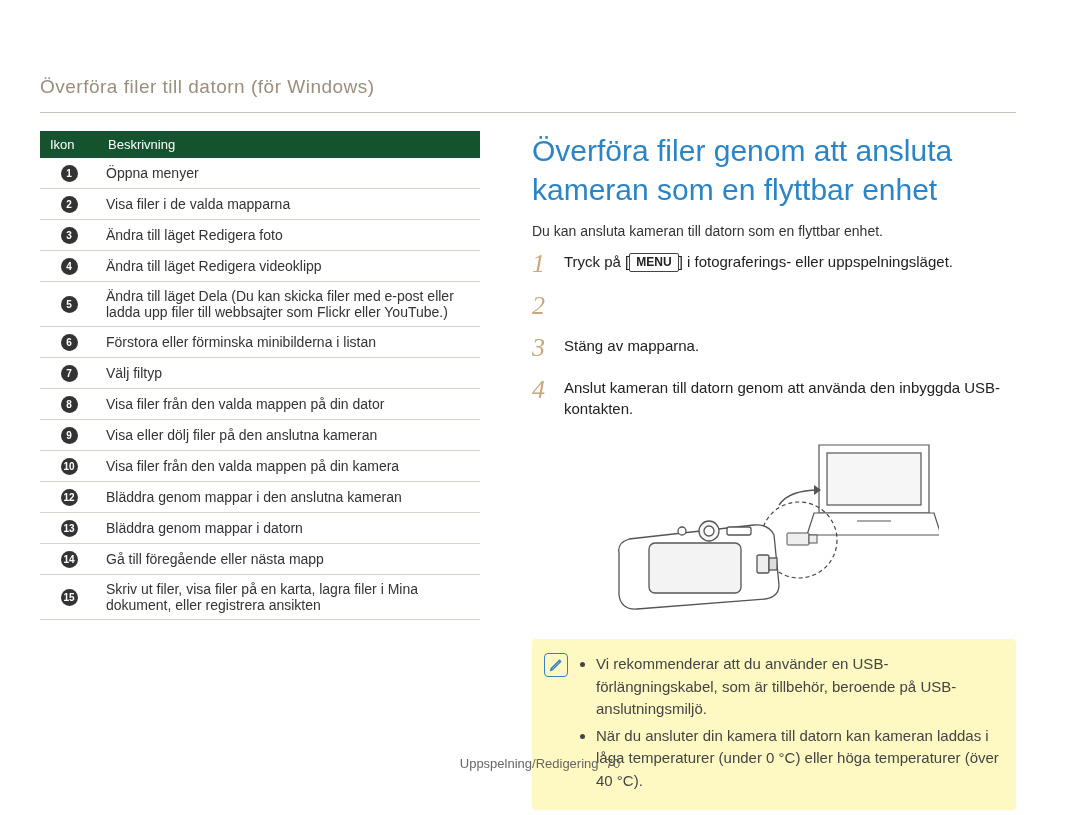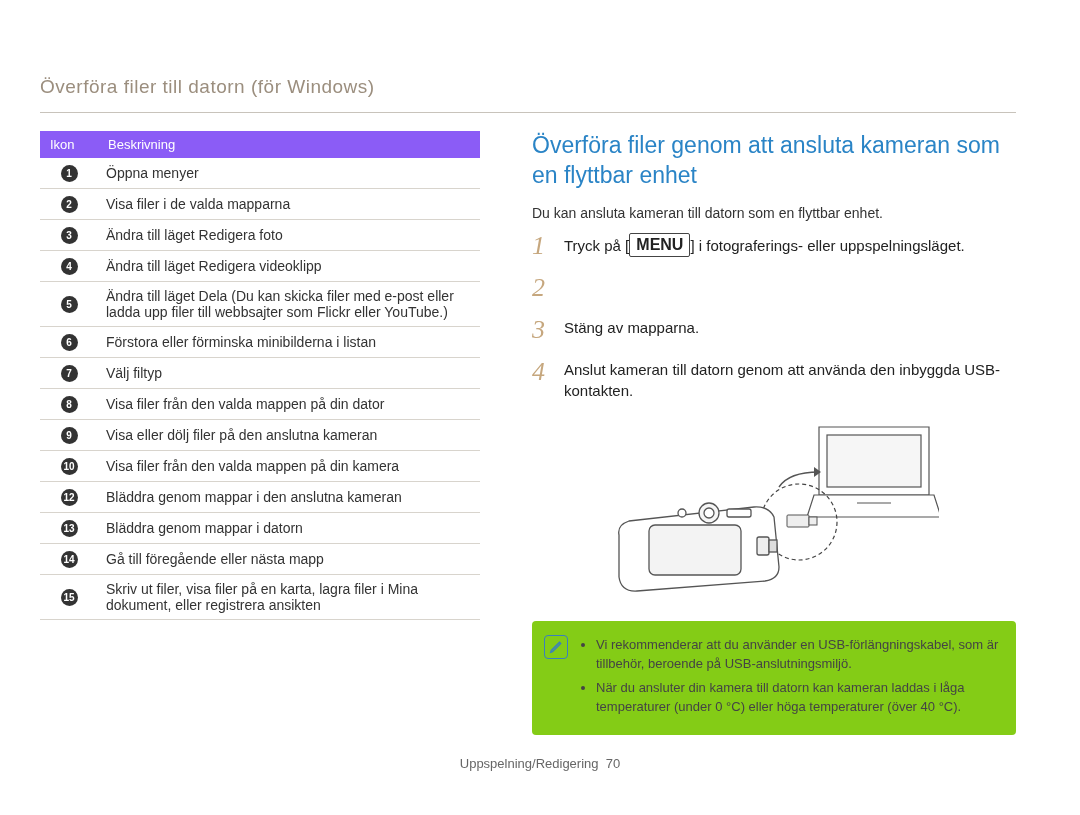--- a/index.html
+++ b/index.html
@@ -5,38 +5,38 @@
   * { box-sizing: border-box; margin: 0; padding: 0; }
   html, body { width: 1080px; height: 815px; background: #fff; font-family: Arial, Helvetica, sans-serif; color: #222; }
   .page { width: 1080px; height: 815px; padding: 76px 64px 40px 40px; position: relative; }
   .breadcrumb { color: #9b8e7e; font-size: 19px; font-weight: 300; letter-spacing: .5px; margin-bottom: 14px; }
   .breadcrumb-rule { border: none; border-top: 1px solid #c8c3bb; margin-bottom: 18px; }
   .cols { display: flex; gap: 52px; }
   .left { width: 440px; }
   .right { flex: 1; }
 
   table.icon-table { width: 100%; border-collapse: collapse; font-size: 14px; }
-  .icon-table thead th { background: #8b5cf6; color: #fff; font-weight: 400; text-align: left; padding: 6px 10px; font-size: 13px; }
+  .icon-table thead th { background: #14532d; color: #fff; font-weight: 400; text-align: left; padding: 6px 10px; font-size: 13px; }
   .icon-table thead th:first-child { width: 58px; }
   .icon-table tbody td { padding: 6px 8px; border-bottom: 1px solid #d8d4cd; vertical-align: middle; color: #333; }
   .icon-table tbody td:first-child { text-align: center; }
   .num-badge { display: inline-flex; align-items: center; justify-content: center; width: 17px; height: 17px; border-radius: 50%; background: #333; color: #fff; font-size: 10px; font-weight: 700; }
 
-  h2.section-title { color: #2a84c6; font-weight: 400; font-size: 23px; line-height: 1.3; margin-bottom: 14px; }
+  h2.section-title { color: #2a84c6; font-weight: 400; font-size: 30px; line-height: 1.3; margin-bottom: 14px; }
   .intro { font-size: 14px; color: #333; margin-bottom: 12px; }
 
   ol.steps { list-style: none; counter-reset: step; }
   ol.steps li { display: flex; gap: 12px; margin-bottom: 16px; font-size: 15px; color: #222; line-height: 1.4; }
   ol.steps li .step-num { flex-shrink: 0; font-style: italic; font-weight: 300; color: #c6a77e; font-size: 26px; line-height: 1; font-family: Georgia, 'Times New Roman', serif; width: 20px; }
-  .menu-box { display: inline-block; border: 1px solid #444; padding: 0 6px; font-weight: 700; font-size: 16px; border-radius: 2px; vertical-align: 1px; }
+  .menu-box { display: inline-block; border: 1px solid #444; padding: 0 6px; font-weight: 700; font-size: 12px; border-radius: 2px; vertical-align: 1px; }
 
   .illustration { margin: 6px 0 24px 0; display: flex; justify-content: center; }
   .illustration svg { width: 330px; height: 180px; }
 
-  .note-box { background: #84cc16; border-radius: 4px; padding: 14px 16px 14px 50px; position: relative; font-size: 13px; color: #444; line-height: 1.5; }
+  .note-box { background: #fef9c3; border-radius: 4px; padding: 14px 16px 14px 50px; position: relative; font-size: 15px; color: #444; line-height: 1.5; }
   .note-icon { position: absolute; left: 12px; top: 14px; width: 24px; height: 24px; border: 1.5px solid #3a7fbf; border-radius: 4px; display: flex; align-items: center; justify-content: center; color: #3a7fbf; }
   .note-box ul { list-style: disc; padding-left: 14px; }
   .note-box li { margin-bottom: 4px; }
 
   .footer { position: absolute; bottom: 44px; left: 0; width: 100%; text-align: center; font-size: 13px; color: #666; }
 </style>
 </head>
 <body>
 
 <div class="page">

